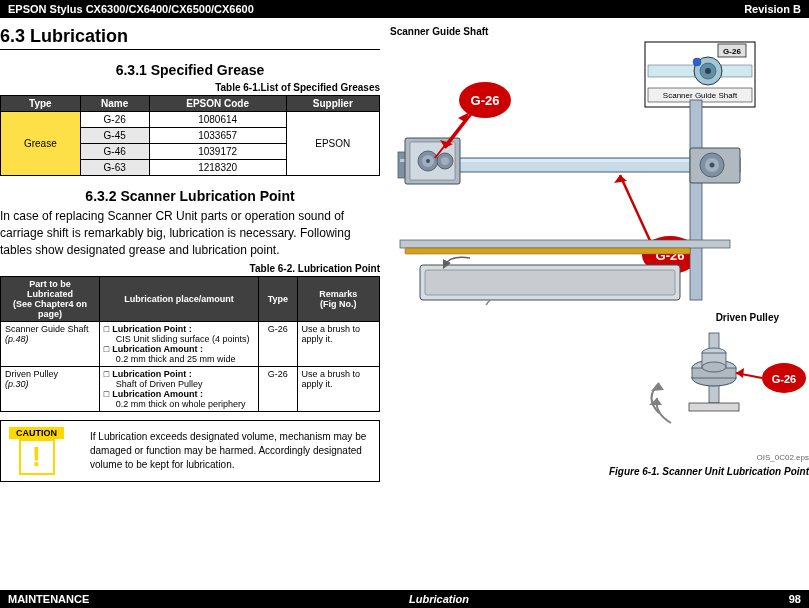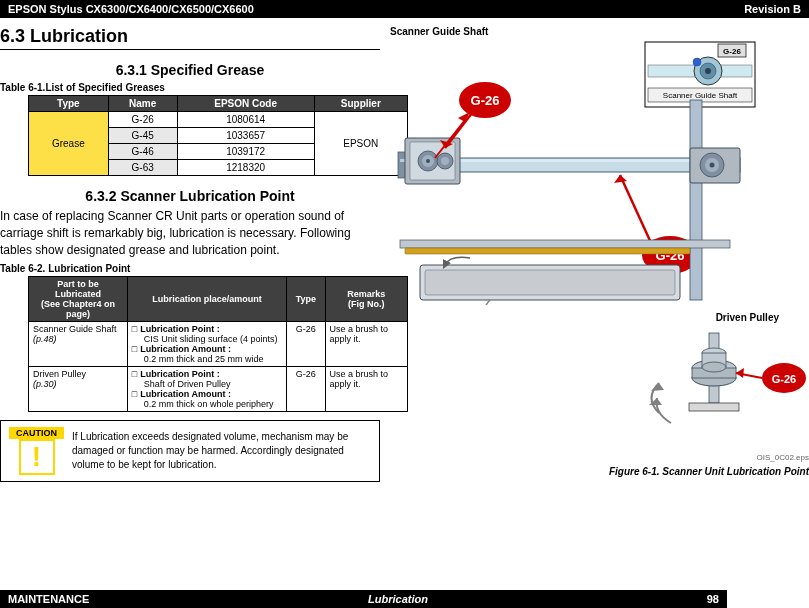--- a/index.html
+++ b/index.html
@@ -27,21 +27,21 @@
     .footer {
       background: #000;
       color: #fff;
       display: flex;
       justify-content: space-between;
       padding: 3px 8px;
       font-size: 11px;
       font-weight: bold;
       position: fixed;
       bottom: 0;
-      width: 727px;
+      width: 809px;
       gap: 28px;
     }
 
     .footer-center {
       text-align: center;
       flex: 1;
       font-style: italic;
     }
 
     
@@ -81,41 +81,40 @@
       margin-bottom: 5px;
       line-height: 1.4;
     }
 
     
     table {
       border-collapse: collapse;
       width: 100%;
       font-size: 10px;
       margin-bottom: 8px;
-      margin-left: 28px;
     }
 
     table th {
       background: #404040;
       color: #fff;
       border: 1px solid #000;
       padding: 2px 4px;
       text-align: center;
       font-weight: bold;
     }
 
     table td {
       border: 1px solid #000;
       padding: 2px 4px;
       text-align: center;
       vertical-align: middle;
     }
 
     .table-caption {
-      text-align: left;
+      text-align: right;
       font-weight: bold;
       font-size: 10px;
       margin-bottom: 2px;
     }
 
     
     .grease-table td:first-child {
       background: #e8e8e8;
     }
 
@@ -132,21 +131,21 @@
       text-align: center;
     }
 
     
     .caution-box {
       border: 1.5px solid #000;
       display: flex;
       align-items: center;
       padding: 6px 8px;
       margin-top: 8px;
-      gap: 8px;
+      gap: 26px;
     }
 
     .caution-icon {
       display: flex;
       flex-direction: column;
       align-items: center;
       justify-content: center;
       width: 55px;
       flex-shrink: 0;
     }

